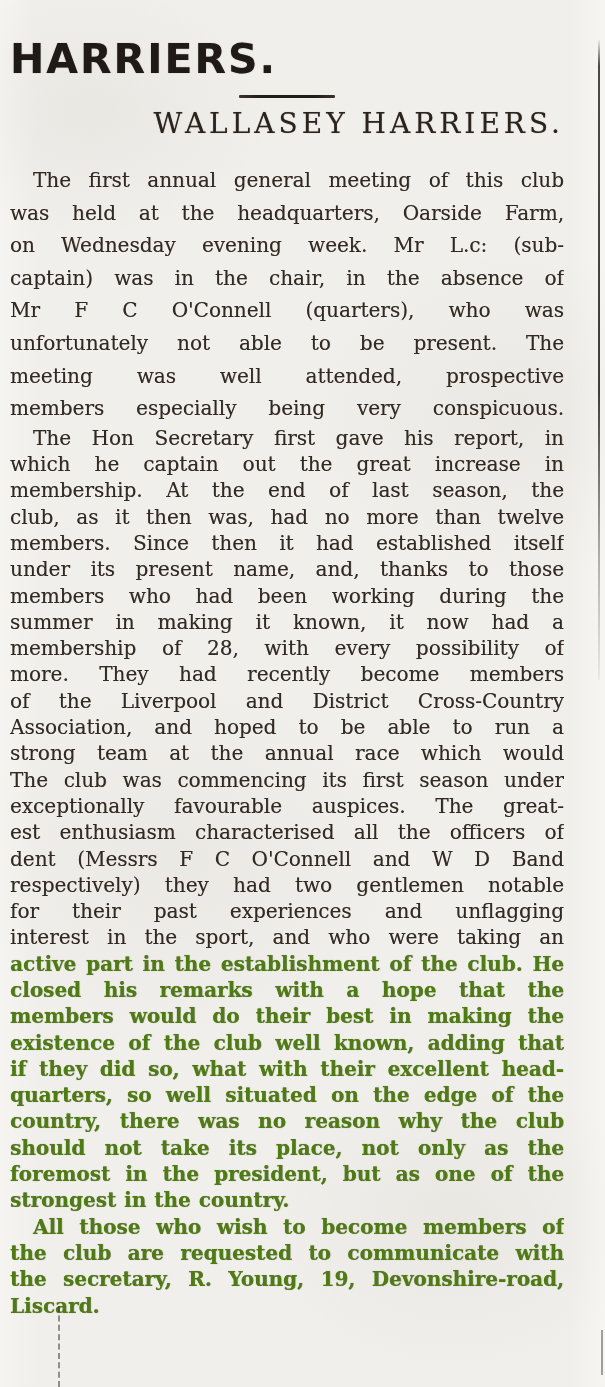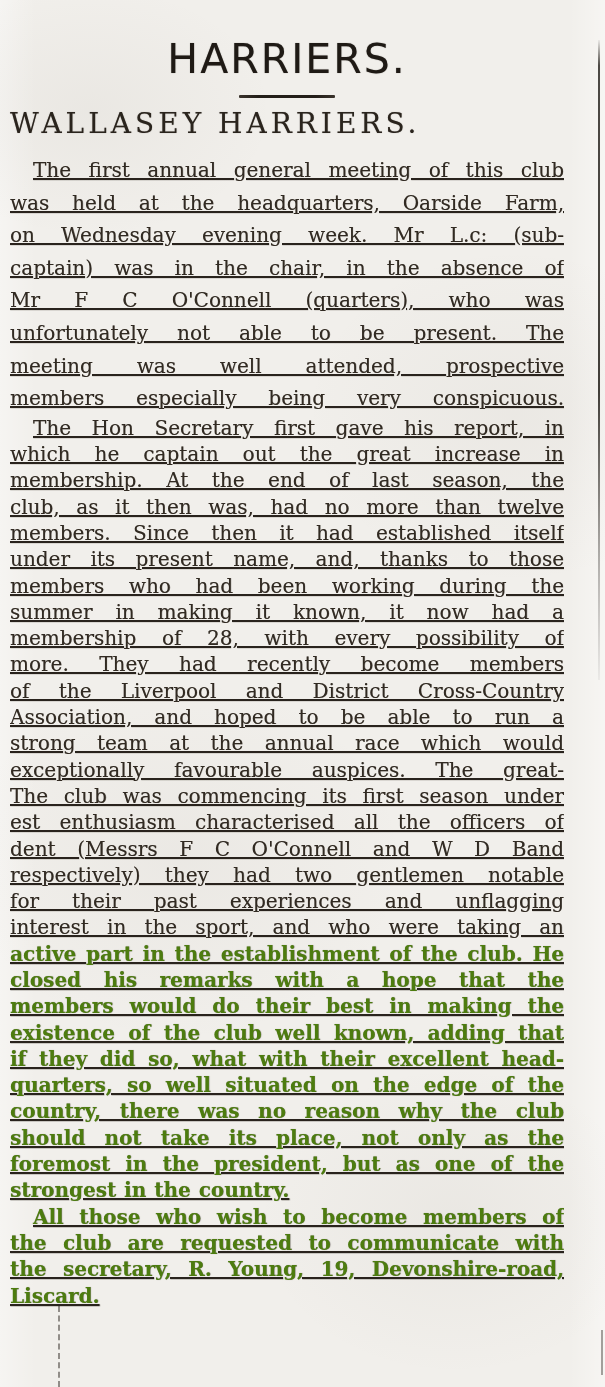--- a/index.html
+++ b/index.html
@@ -24,45 +24,45 @@
       linear-gradient(to right, rgba(255,255,255,0.35), transparent 6%, transparent 94%, rgba(255,255,255,0.4));
     pointer-events: none;
   }
   .column {
     position: absolute;
     left: 10px; top: 0;
     width: 554px;
   }
   .masthead-title {
     margin-top: 36px;
-    text-align: center;
+    text-align: left;
     font-family: "DejaVu Sans", sans-serif;
-    font-weight: normal;
+    font-weight: bold;
     font-size: 41px;
     line-height: 46px;
     letter-spacing: 2px;
     color: #1f1a15;
     text-shadow: 0 0 1px rgba(31,26,21,0.45);
   }
   .title-divider {
     width: 96px; height: 3px;
     margin: 13px auto 0;
     background: linear-gradient(to right, #3a332c, #231e18 20%, #231e18 80%, #3a332c);
     border-radius: 1px;
   }
   .masthead-subtitle {
     margin-top: 9px;
-    text-align: left;
+    text-align: right;
     font-size: 28px;
     line-height: 34px;
     letter-spacing: 4px;
     color: #2a241d;
     text-shadow: 0 0 1px rgba(42,36,29,0.4);
   }
-  .article-body { margin-top: 13px; text-decoration: underline; }
+  .article-body { margin-top: 23px; }
   .paragraph { margin: 0; }
   .line {
     height: 26.3px;
     line-height: 26.3px;
     font-size: 20px;
     text-align: justify;
     text-align-last: justify;
     -moz-text-align-last: justify;
     overflow: hidden;
     color: #312a22;
@@ -130,22 +130,22 @@
           <div class="line">club, as it then was, had no more than twelve</div>
           <div class="line">members. Since then it had established itself</div>
           <div class="line">under its present name, and, thanks to those</div>
           <div class="line">members who had been working during the</div>
           <div class="line">summer in making it known, it now had a</div>
           <div class="line">membership of 28, with every possibility of</div>
           <div class="line">more. They had recently become members</div>
           <div class="line">of the Liverpool and District Cross-Country</div>
           <div class="line">Association, and hoped to be able to run a</div>
           <div class="line">strong team at the annual race which would</div>
+          <div class="line">The club was commencing its first season under</div>
           <div class="line">exceptionally favourable auspices. The great-</div>
-          <div class="line">The club was commencing its first season under</div>
           <div class="line">est enthusiasm characterised all the officers of</div>
           <div class="line">dent (Messrs F C O'Connell and W D Band</div>
           <div class="line">respectively) they had two gentlemen notable</div>
           <div class="line">for their past experiences and unflagging</div>
           <div class="line">interest in the sport, and who were taking an</div>
           <div class="line bold">active part in the establishment of the club. He</div>
           <div class="line bold">closed his remarks with a hope that the</div>
           <div class="line bold">members would do their best in making the</div>
           <div class="line bold">existence of the club well known, adding that</div>
           <div class="line bold">if they did so, what with their excellent head-</div>

